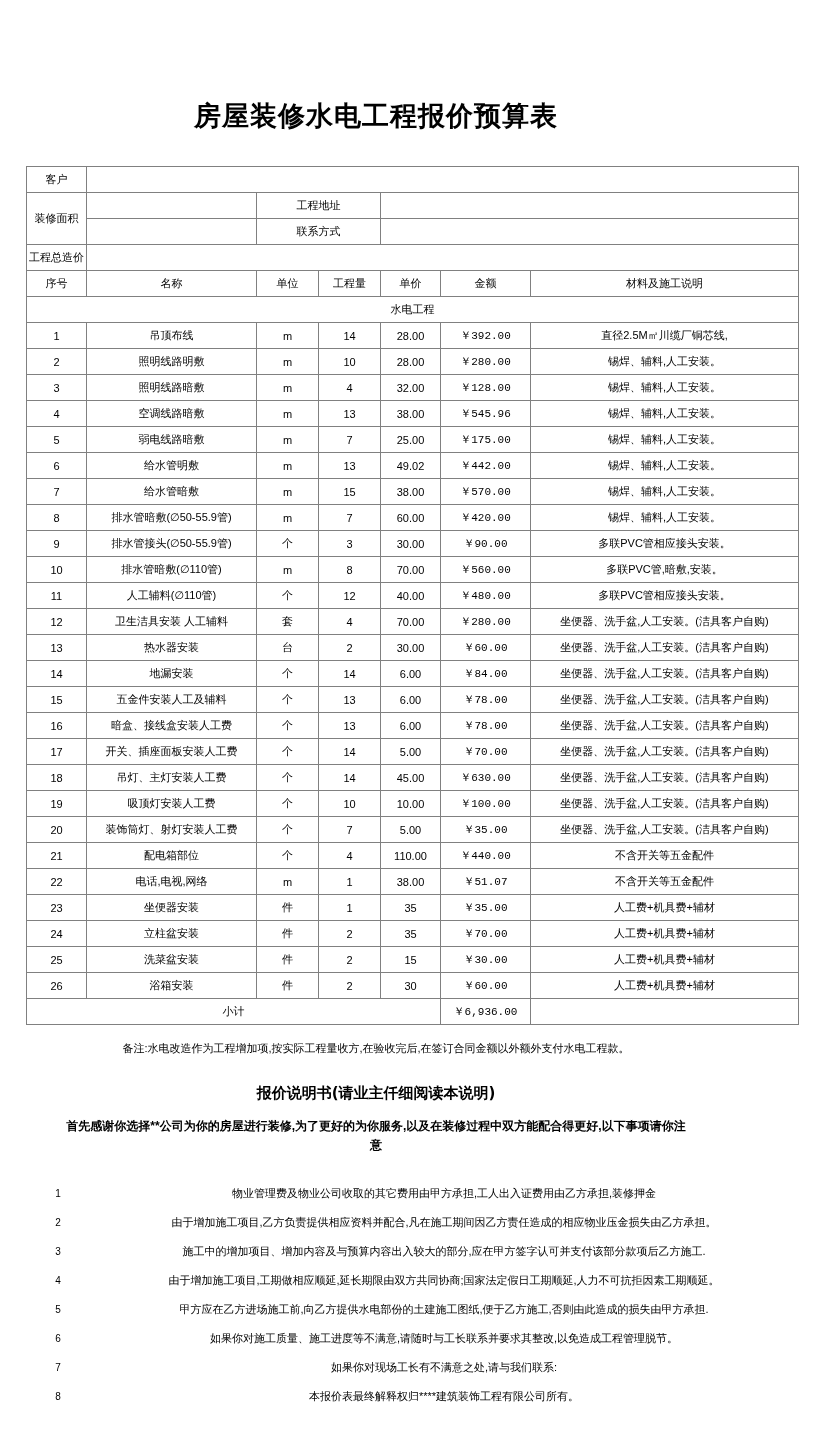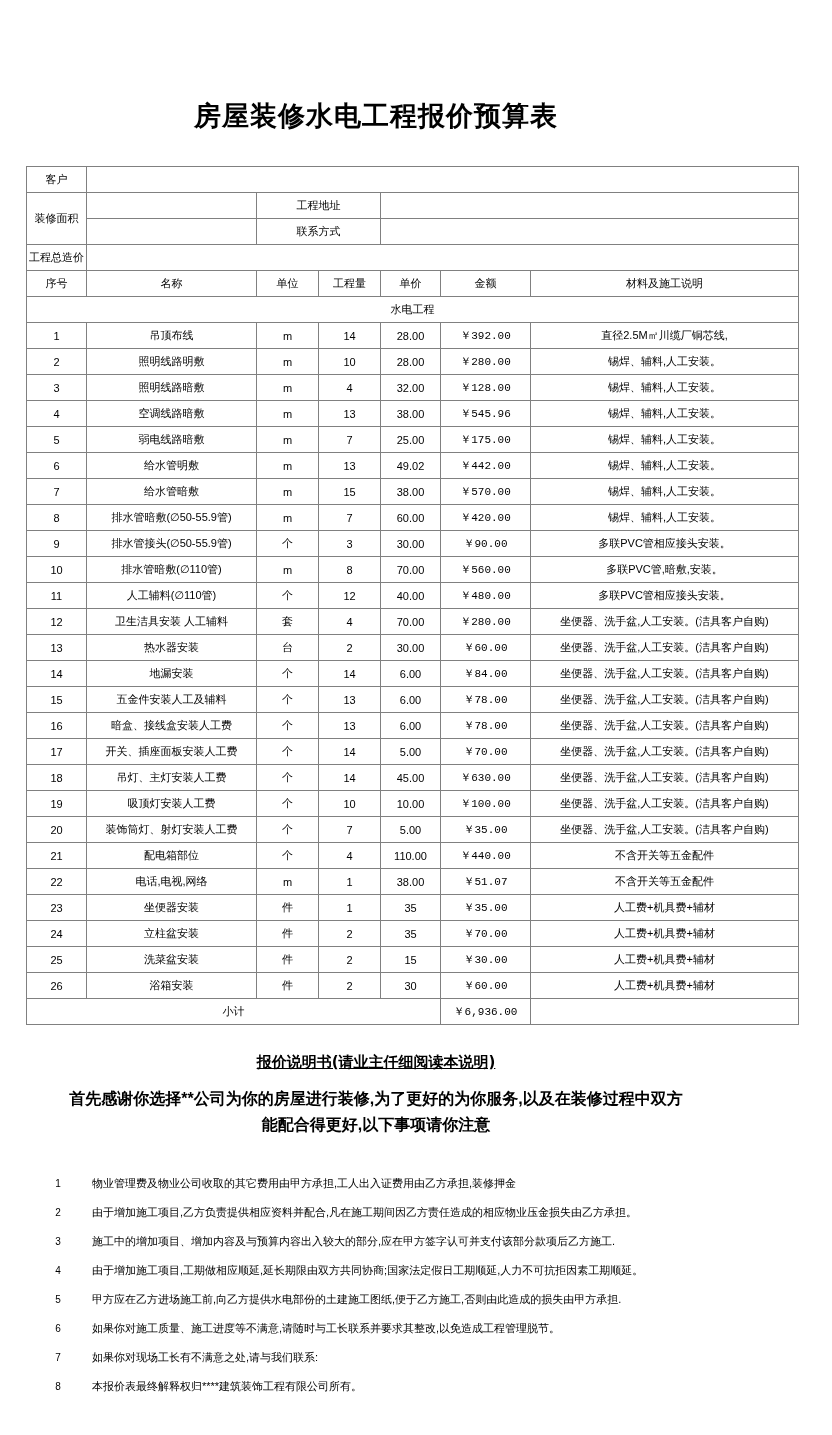--- a/index.html
+++ b/index.html
@@ -70,47 +70,47 @@
     margin-top: 6px;
     margin-bottom: 12px;
   }
   .sub-title {
     text-align: center;
     font-weight: bold;
     font-size: 15px;
     margin-top: 28px;
     margin-bottom: 14px;
     font-family: "DejaVu Sans", sans-serif;
-    text-decoration: underline;
   }
   .intro {
     text-align: center;
     font-weight: bold;
-    font-size: 16px;
+    font-size: 12px;
     line-height: 1.6;
-    margin: 0 40px 32px 40px;
+    margin: 0 40px 24px 40px;
   }
   table.terms {
     width: 772px;
     margin: 0 auto;
     border-collapse: collapse;
     table-layout: fixed;
   }
   table.terms td {
     border: none;
     font-size: 11px;
     padding: 7px 2px;
     vertical-align: middle;
   }
   table.terms td.tnum {
     width: 60px;
     text-align: center;
     font-size: 10px;
   }
   table.terms td.ttext {
+    text-align: center;
   }
 </style>
 </head>
 <body>
 
 <div class="page">
 
   <div class="doc-title">房屋装修水电工程报价预算表</div>
 
   <table class="main">
@@ -392,20 +392,21 @@
       </tr>
 
       <tr>
         <td colspan="5">小计</td>
         <td class="money">￥6,936.00</td>
         <td></td>
       </tr>
     </tbody>
   </table>
 
+  <div class="note">备注:水电改造作为工程增加项,按实际工程量收方,在验收完后,在签订合同金额以外额外支付水电工程款。</div>
 
   <div class="sub-title">报价说明书(请业主仟细阅读本说明)</div>
 
   <div class="intro">首先感谢你选择**公司为你的房屋进行装修,为了更好的为你服务,以及在装修过程中双方能配合得更好,以下事项请你注意</div>
 
   <table class="terms">
     <tbody>
       <tr>
         <td class="tnum">1</td>
         <td class="ttext">物业管理费及物业公司收取的其它费用由甲方承担,工人出入证费用由乙方承担,装修押金</td>

